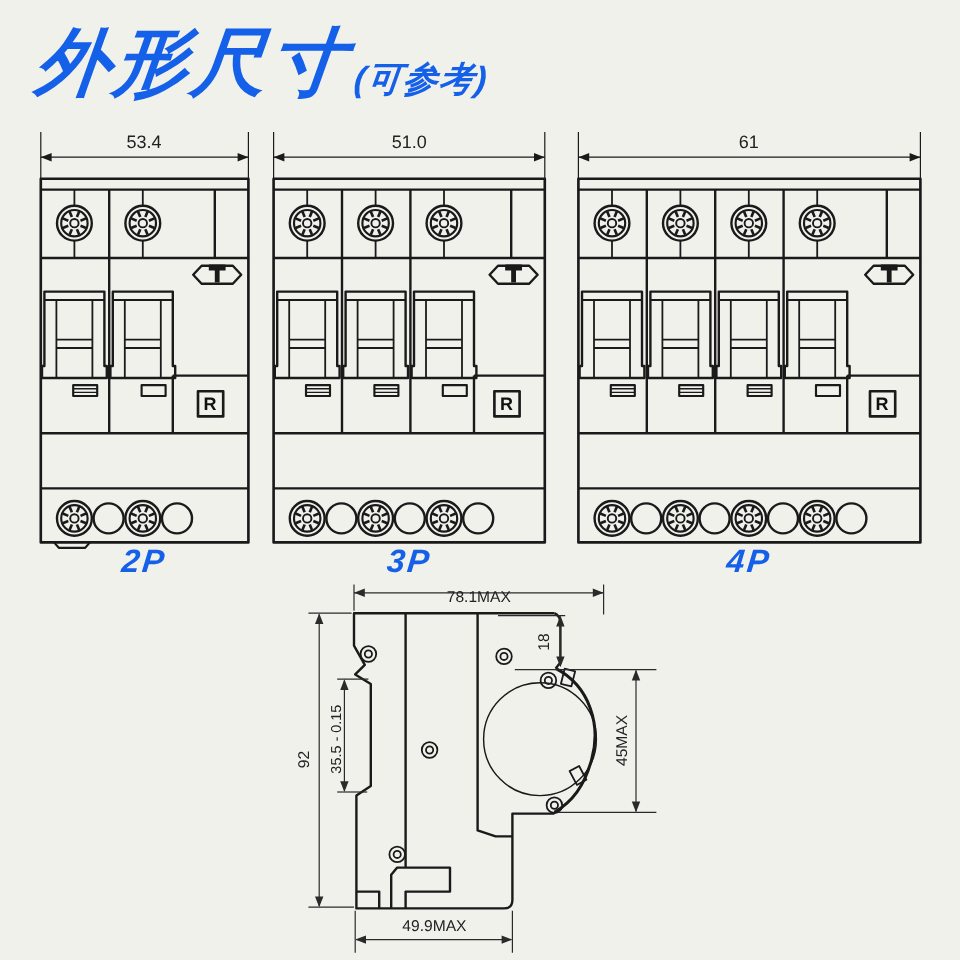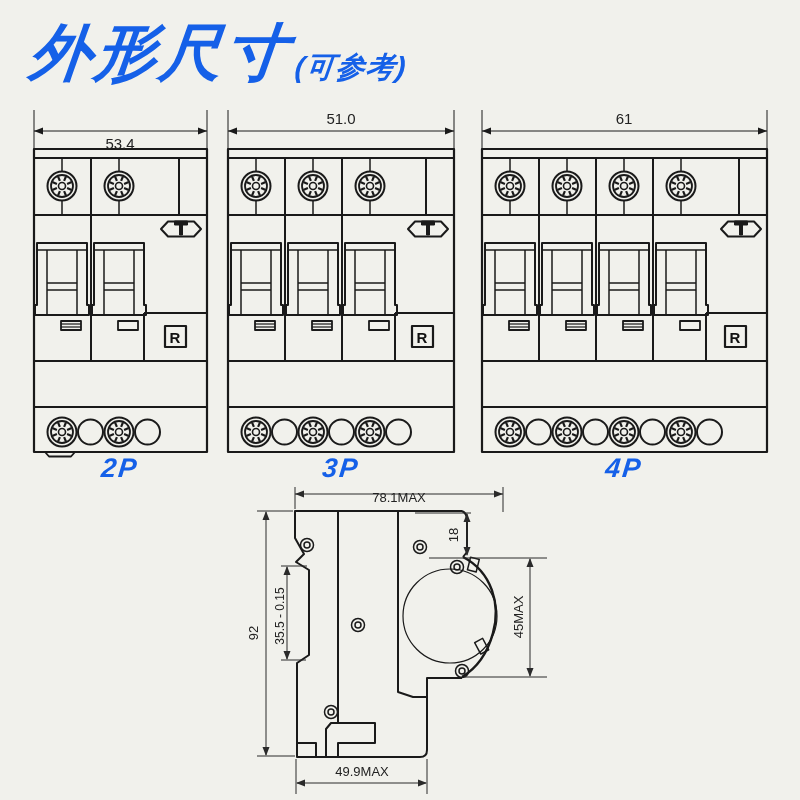--- a/index.html
+++ b/index.html
@@ -409,21 +409,21 @@
           <line x1="193.91866257118792" y1="285.104758878008" x2="189.2992649086315" y2="287.01817603983346" stroke-width="2.2"></line>
           <line x1="193.91866257118792" y1="280.895241121992" x2="189.2992649086315" y2="278.98182396016654" stroke-width="2.2"></line>
           <line x1="196.895241121992" y1="277.9186625711879" x2="194.98182396016657" y2="273.29926490863147" stroke-width="2.2"></line>
           <line x1="201.104758878008" y1="277.91866257118795" x2="203.01817603983343" y2="273.29926490863147" stroke-width="2.2"></line>
           <line x1="204.08133742881208" y1="280.895241121992" x2="208.7007350913685" y2="278.98182396016654" stroke-width="2.2"></line>
           <circle cx="227.5" cy="283" r="12.5" stroke-width="2"></circle>
         </g>
       </svg>
     </div>
 
-  <div class="abs dim-top" style="left:120px;margin-top:25px;">53.4</div>
+  <div class="abs dim-top" style="left:120px;">53.4</div>
   <div class="abs dim-top" style="left:341px;">51.0</div>
   <div class="abs dim-top" style="left:624px;">61</div>
 
   <div class="abs r-letter" style="left:164px;">R</div>
   <div class="abs r-letter" style="left:411px;">R</div>
   <div class="abs r-letter" style="left:724px;">R</div>
 
   <div class="abs pole-label" style="left:120px;">2P</div>
   <div class="abs pole-label" style="left:341px;">3P</div>
   <div class="abs pole-label" style="left:624px;">4P</div>

